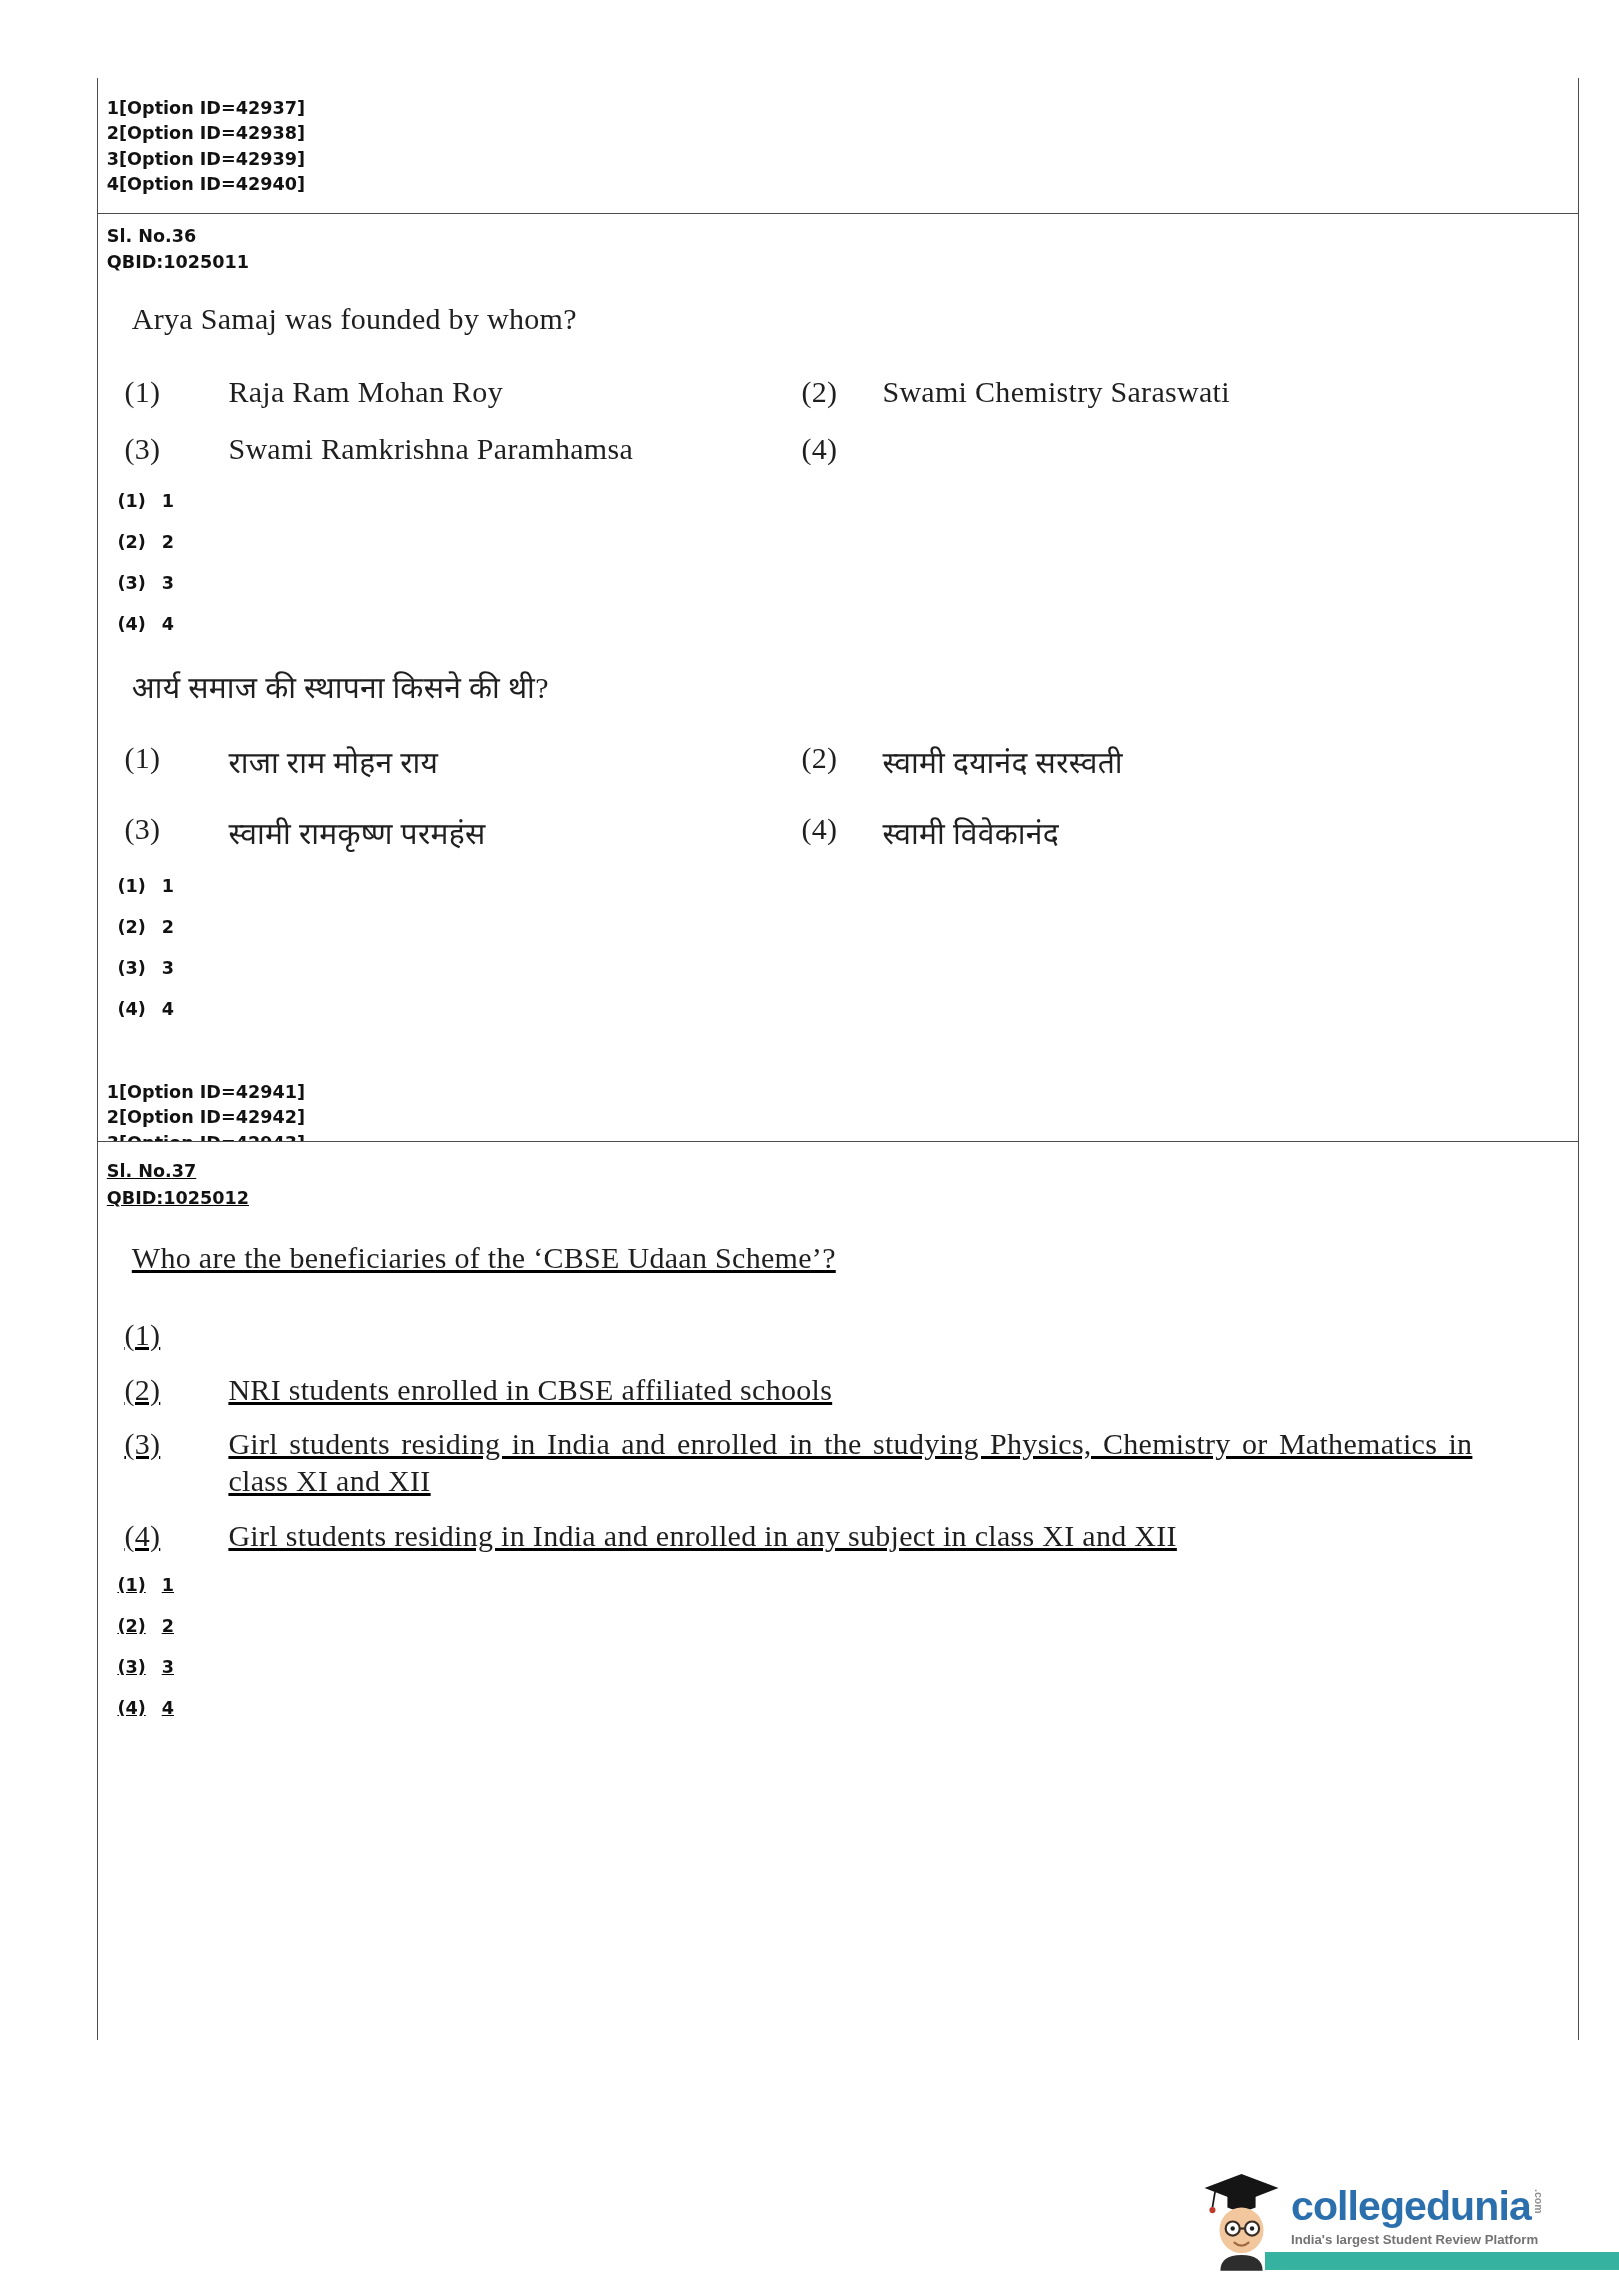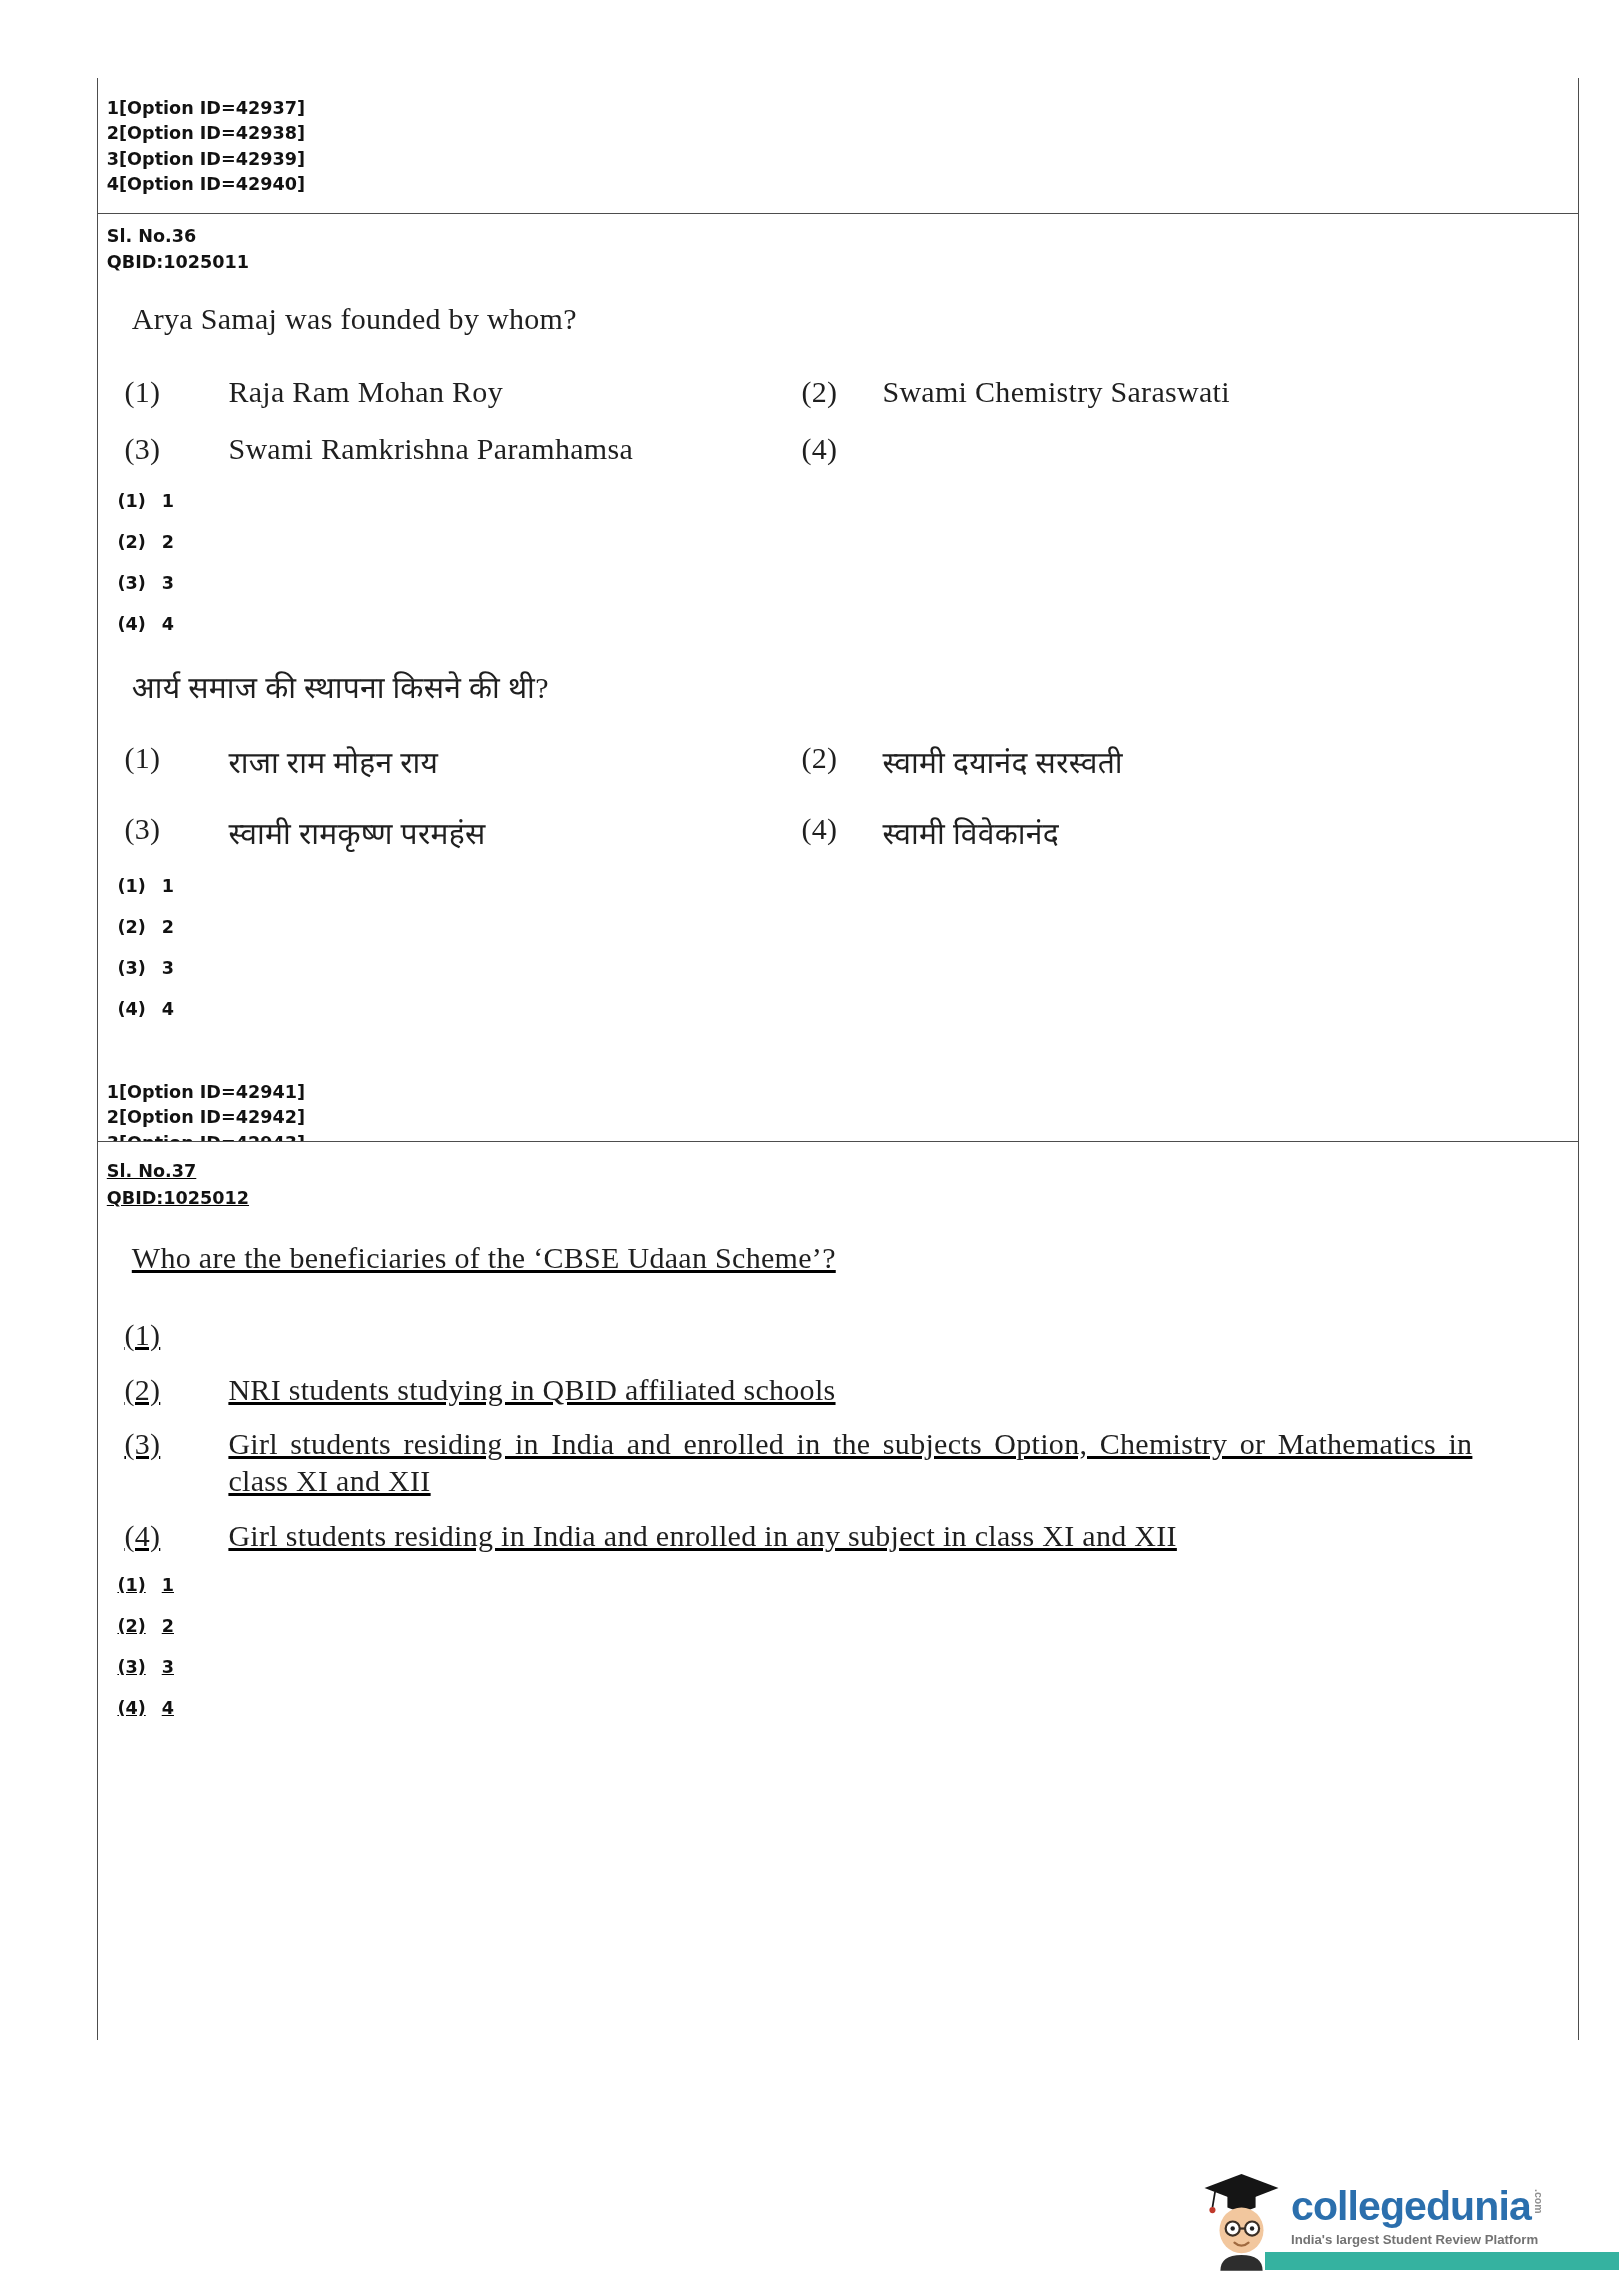--- a/index.html
+++ b/index.html
@@ -206,25 +206,25 @@
       <div class="qbid bold-sans">QBID:1025012</div>
 
       <div class="question q-en37">Who are the beneficiaries of the ‘CBSE Udaan Scheme’?</div>
 
       <div class="q37-opts">
         <div class="q37-opt">
           <span class="onum">(1)</span>
         </div>
         <div class="q37-opt">
           <span class="onum">(2)</span>
-          <span class="otxt">NRI students studying in QBID affiliated schools</span>
+          <span class="otxt">NRI students enrolled in CBSE affiliated schools</span>
         </div>
         <div class="q37-opt">
           <span class="onum">(3)</span>
-          <span class="otxt">Girl students residing in India and enrolled in the subjects Option, Chemistry or Mathematics in class XI and XII</span>
+          <span class="otxt">Girl students residing in India and enrolled in the studying Physics, Chemistry or Mathematics in class XI and XII</span>
         </div>
         <div class="q37-opt">
           <span class="onum">(4)</span>
           <span class="otxt">Girl students residing in India and enrolled in any subject in class XI and XII</span>
         </div>
       </div>
 
       <div class="ans-list c">
         <div class="ans bold-sans">
           <span>(1)</span>

